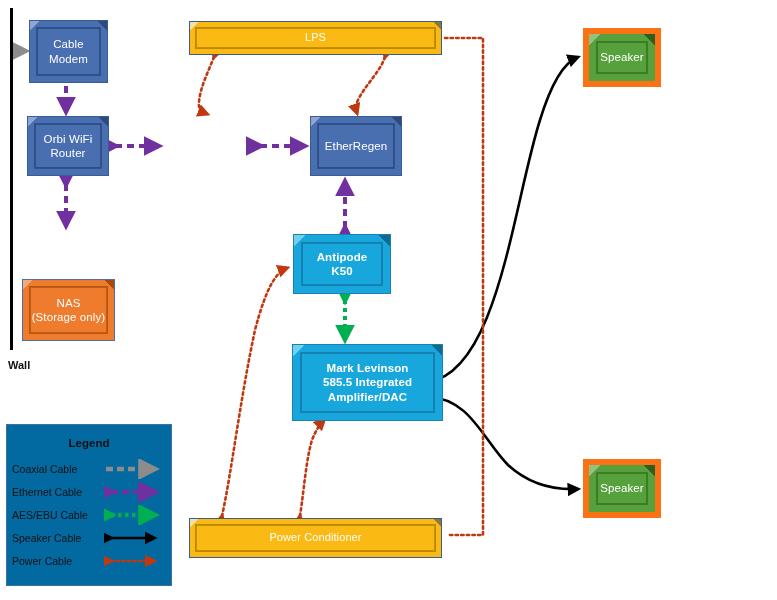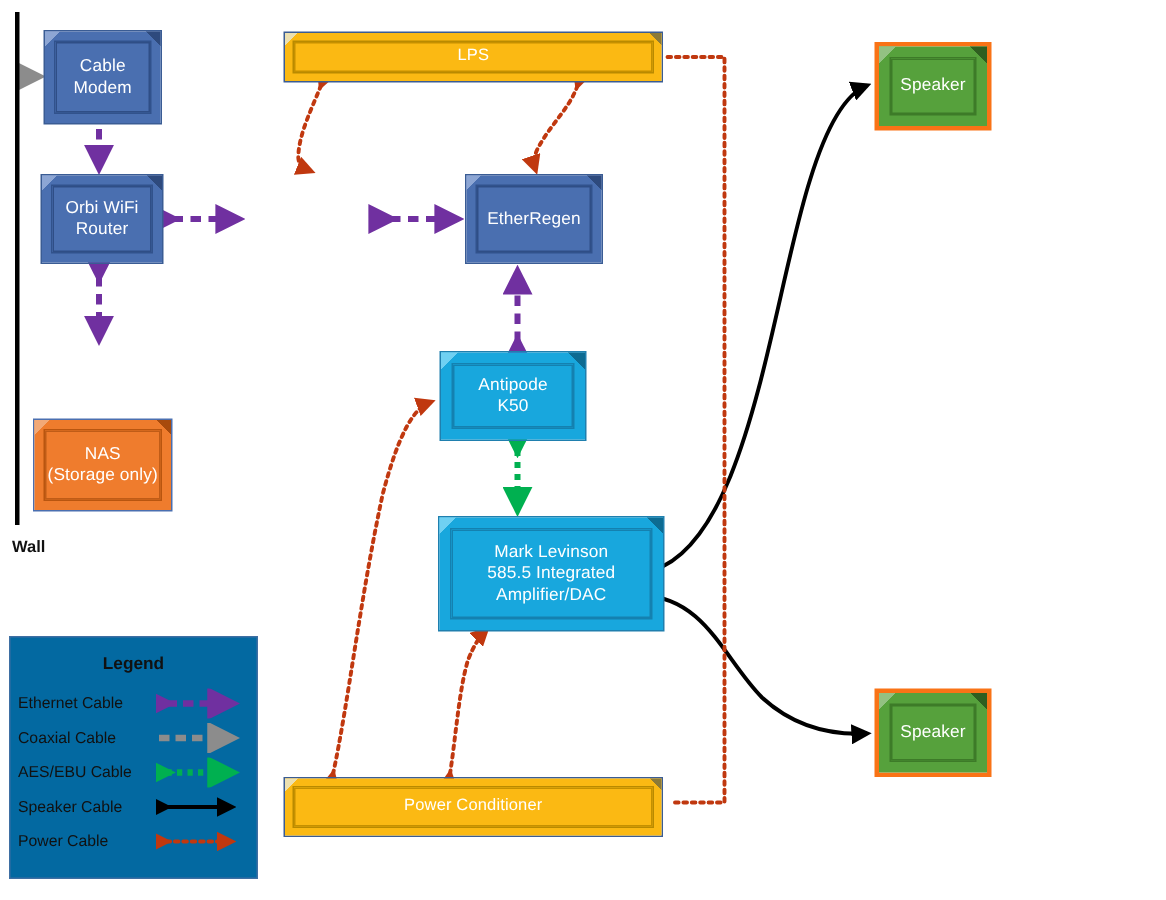--- a/index.html
+++ b/index.html
@@ -58,21 +58,21 @@
   .n-blue .bev  { inset: 0; background: #4a6fb0; }
   .n-blue .face { inset: 7px; background: #4a6fb0;
                   box-shadow: inset 0 0 0 1px #2f4e86, 0 0 0 1px #31528c; }
   .n-blue .bev::before { content:""; position:absolute; inset:0;
     background:
       linear-gradient(135deg, #8da6d4 0 7px, transparent 7px) left top/50% 100% no-repeat,
       linear-gradient(225deg, #2e4a7d 0 7px, transparent 7px) right top/50% 100% no-repeat;
   }
 
   
-  .n-cyan { border: 1px solid #1f7fae; }
+  .n-cyan { border: 1px solid #1f7fae; font-weight: bold; }
   .n-cyan .bev  { inset: 0; background: #18a7dd; }
   .n-cyan .face { inset: 8px; background: #18a7dd;
                   box-shadow: inset 0 0 0 1px #1481b0, 0 0 0 1px #1481b0; }
   .n-cyan .bev::before { content:""; position:absolute; inset:0;
     background:
       linear-gradient(135deg, #6fd0f2 0 8px, transparent 8px) left top/50% 100% no-repeat,
       linear-gradient(225deg, #0d6b92 0 8px, transparent 8px) right top/50% 100% no-repeat;
   }
 
   
@@ -91,21 +91,21 @@
   .n-yellow .bev  { inset: 0; background: #fbb913; }
   .n-yellow .face { inset: 6px; background: #fbb913;
                     box-shadow: inset 0 0 0 1px #c59000, 0 0 0 1px #b98a00; }
   .n-yellow .bev::before { content:""; position:absolute; inset:0;
     background:
       linear-gradient(135deg, #ece0b0 0 6px, transparent 6px) left top/50% 100% no-repeat,
       linear-gradient(225deg, #8c7a38 0 6px, transparent 6px) right top/50% 100% no-repeat;
   }
 
   
-  .n-green { border: 3px solid #f97316; }
+  .n-green { border: 6px solid #f97316; }
   .n-green .bev  { inset: 0; background: #56a13c; }
   .n-green .face { inset: 8px; background: #56a13c;
                    box-shadow: inset 0 0 0 1px #3d7b28, 0 0 0 1px #3d7b28; }
   .n-green .bev::before { content:""; position:absolute; inset:0;
     background:
       linear-gradient(135deg, #93c182 0 8px, transparent 8px) left top/50% 100% no-repeat,
       linear-gradient(225deg, #2f5e20 0 8px, transparent 8px) right top/50% 100% no-repeat;
   }
 
   
@@ -302,48 +302,48 @@
   <div class="node n-green" style="left:583px; top:459px; width:78px; height:59px; font-size:11.5px;">
     <span class="bev"></span>
     <span class="face"></span>
     <span class="lbl">Speaker</span>
   </div>
 
   <div id="legend">
     <div class="legend-title">Legend</div>
 
     <div class="legend-row">
+      <span class="lg-text">Coaxial Cable</span>
+      <span class="lg-sample">
+        <svg width="62" height="20" viewBox="0 0 62 20" xmlns="http://www.w3.org/2000/svg">
+          <defs>
+              <marker id="lg-a0" markerWidth="5" markerHeight="5" refX="3.6" refY="2.5" orient="auto">
+            <path d="M0,0 L5,2.5 L0,5 z" fill="#8c8c8c"></path>
+              </marker>
+            </defs>
+          <line x1="2" y1="10" x2="50" y2="10" stroke="#8c8c8c" stroke-width="4.4" stroke-dasharray="7,4" marker-end="url(#lg-a0)"></line>
+        </svg>
+      </span>
+    </div>
+
+    <div class="legend-row">
       <span class="lg-text">Ethernet Cable</span>
       <span class="lg-sample">
         <svg width="62" height="20" viewBox="0 0 62 20" xmlns="http://www.w3.org/2000/svg">
           <defs>
               <marker id="lg-a1" markerWidth="5" markerHeight="5" refX="3.6" refY="2.5" orient="auto">
             <path d="M0,0 L5,2.5 L0,5 z" fill="#7030a0"></path>
               </marker>
             </defs>
           <line x1="7" y1="10" x2="50" y2="10" stroke="#7030a0" stroke-width="4.4" stroke-dasharray="7,4" marker-start="url(#lg-a1)" marker-end="url(#lg-a1)"></line>
         </svg>
       </span>
     </div>
 
     <div class="legend-row">
-      <span class="lg-text">Coaxial Cable</span>
-      <span class="lg-sample">
-        <svg width="62" height="20" viewBox="0 0 62 20" xmlns="http://www.w3.org/2000/svg">
-          <defs>
-              <marker id="lg-a0" markerWidth="5" markerHeight="5" refX="3.6" refY="2.5" orient="auto">
-            <path d="M0,0 L5,2.5 L0,5 z" fill="#8c8c8c"></path>
-              </marker>
-            </defs>
-          <line x1="2" y1="10" x2="50" y2="10" stroke="#8c8c8c" stroke-width="4.4" stroke-dasharray="7,4" marker-end="url(#lg-a0)"></line>
-        </svg>
-      </span>
-    </div>
-
-    <div class="legend-row">
       <span class="lg-text">AES/EBU Cable</span>
       <span class="lg-sample">
         <svg width="62" height="20" viewBox="0 0 62 20" xmlns="http://www.w3.org/2000/svg">
           <defs>
               <marker id="lg-a2" markerWidth="5" markerHeight="5" refX="3.6" refY="2.5" orient="auto">
             <path d="M0,0 L5,2.5 L0,5 z" fill="#00b050"></path>
               </marker>
             </defs>
           <line x1="7" y1="10" x2="50" y2="10" stroke="#00b050" stroke-width="4.4" stroke-dasharray="3.5,3.5" marker-start="url(#lg-a2)" marker-end="url(#lg-a2)"></line>
         </svg>

